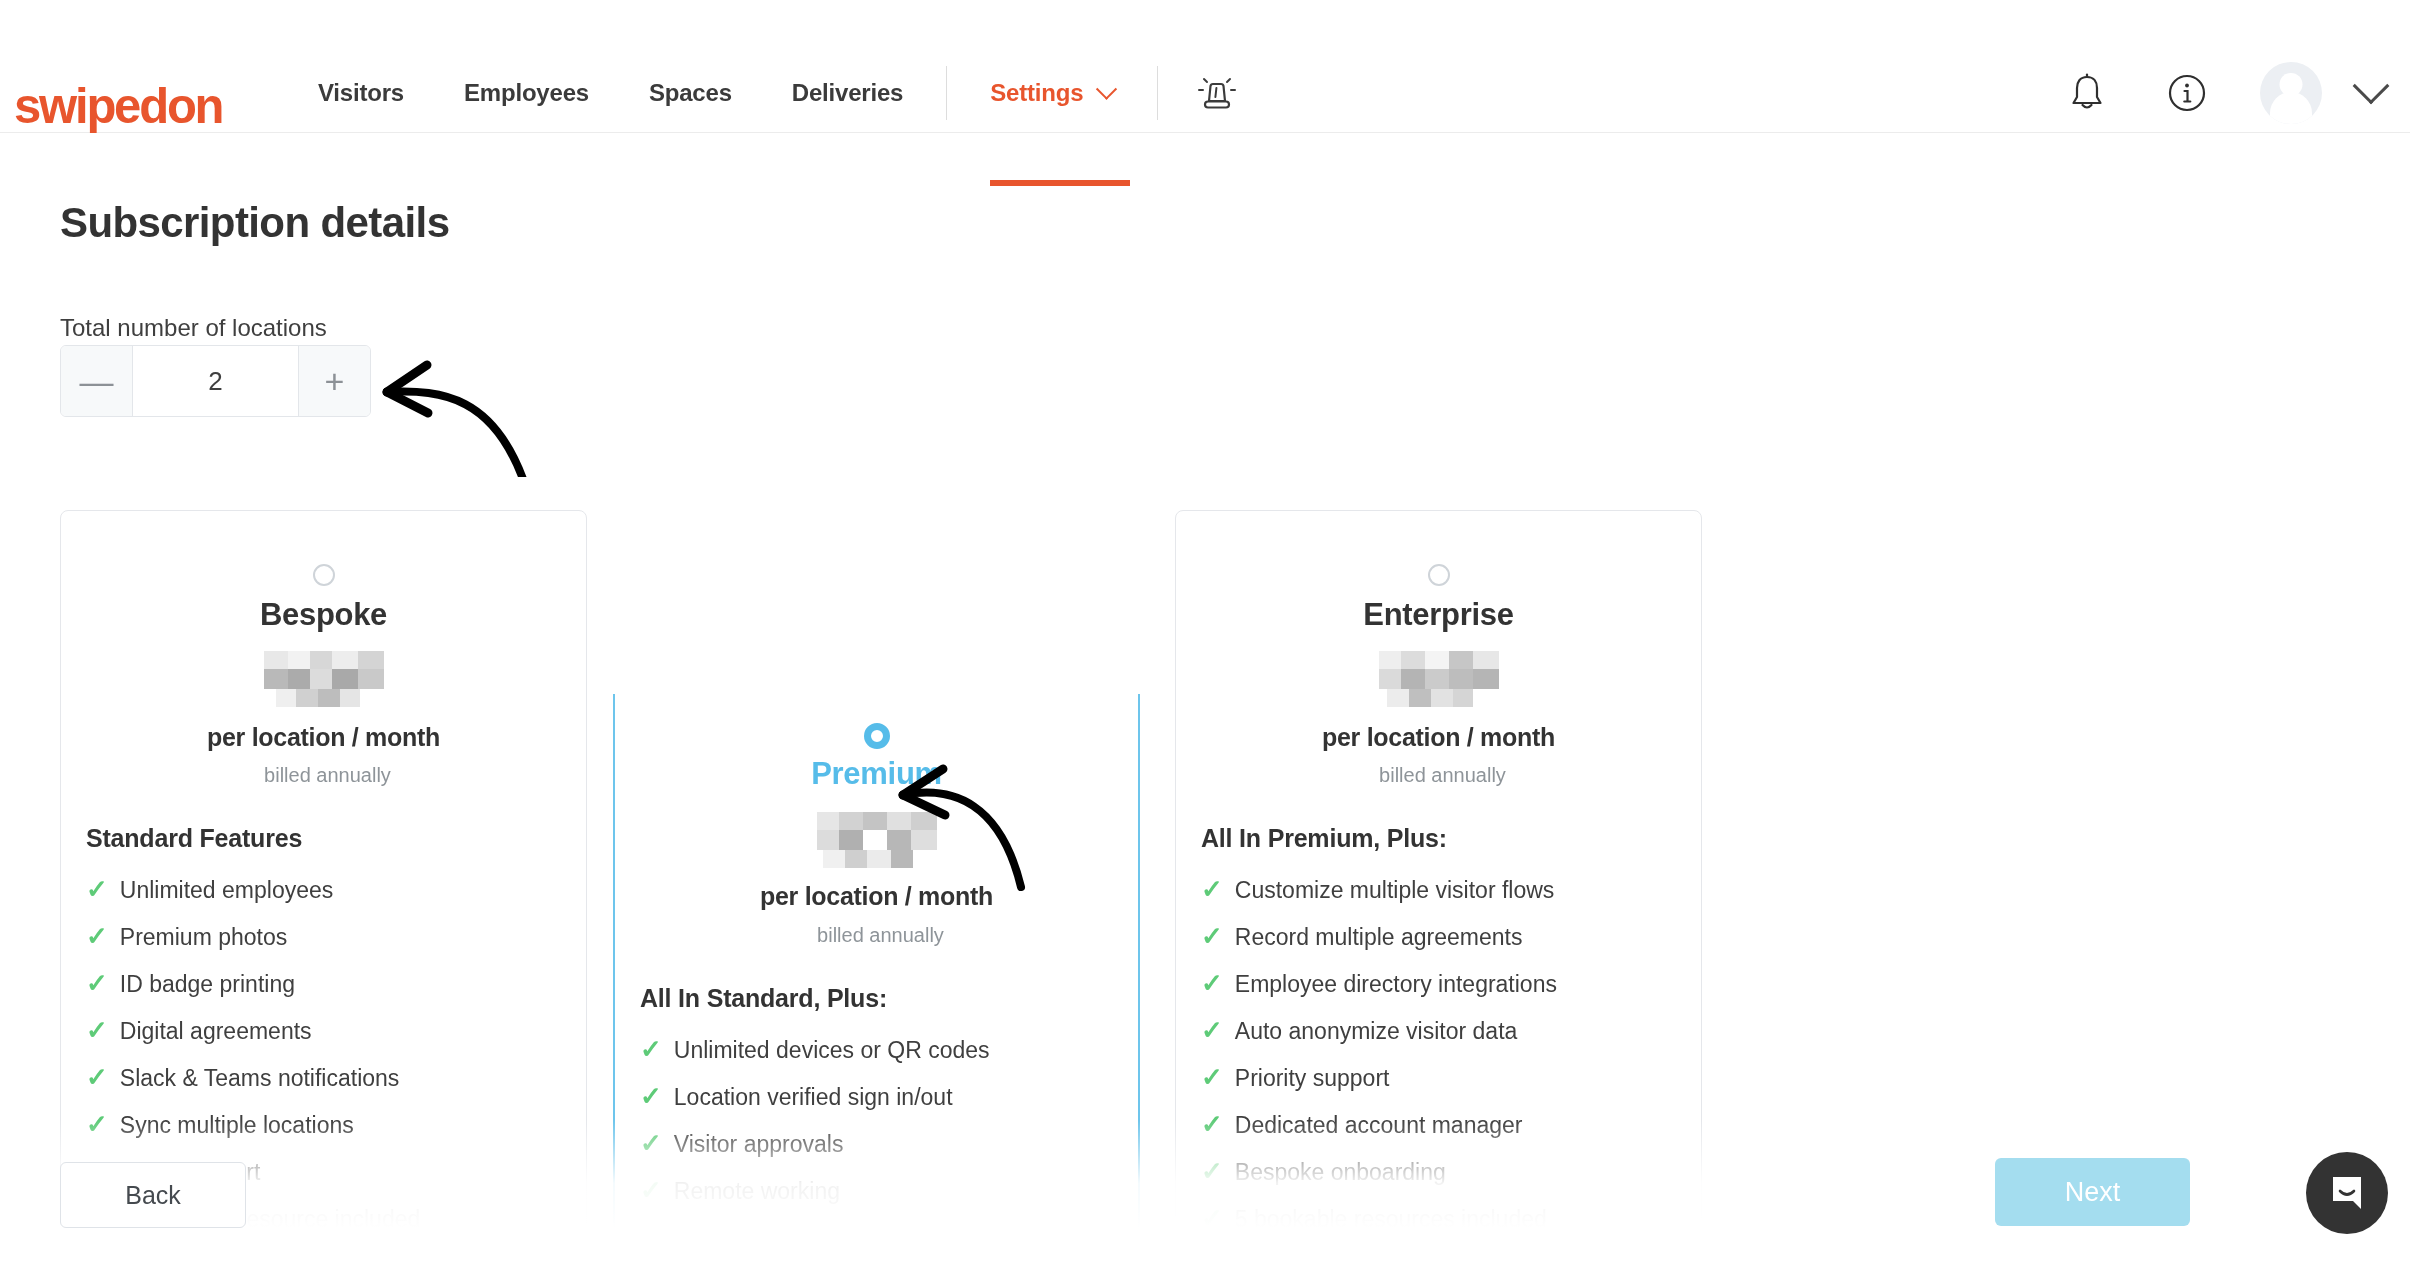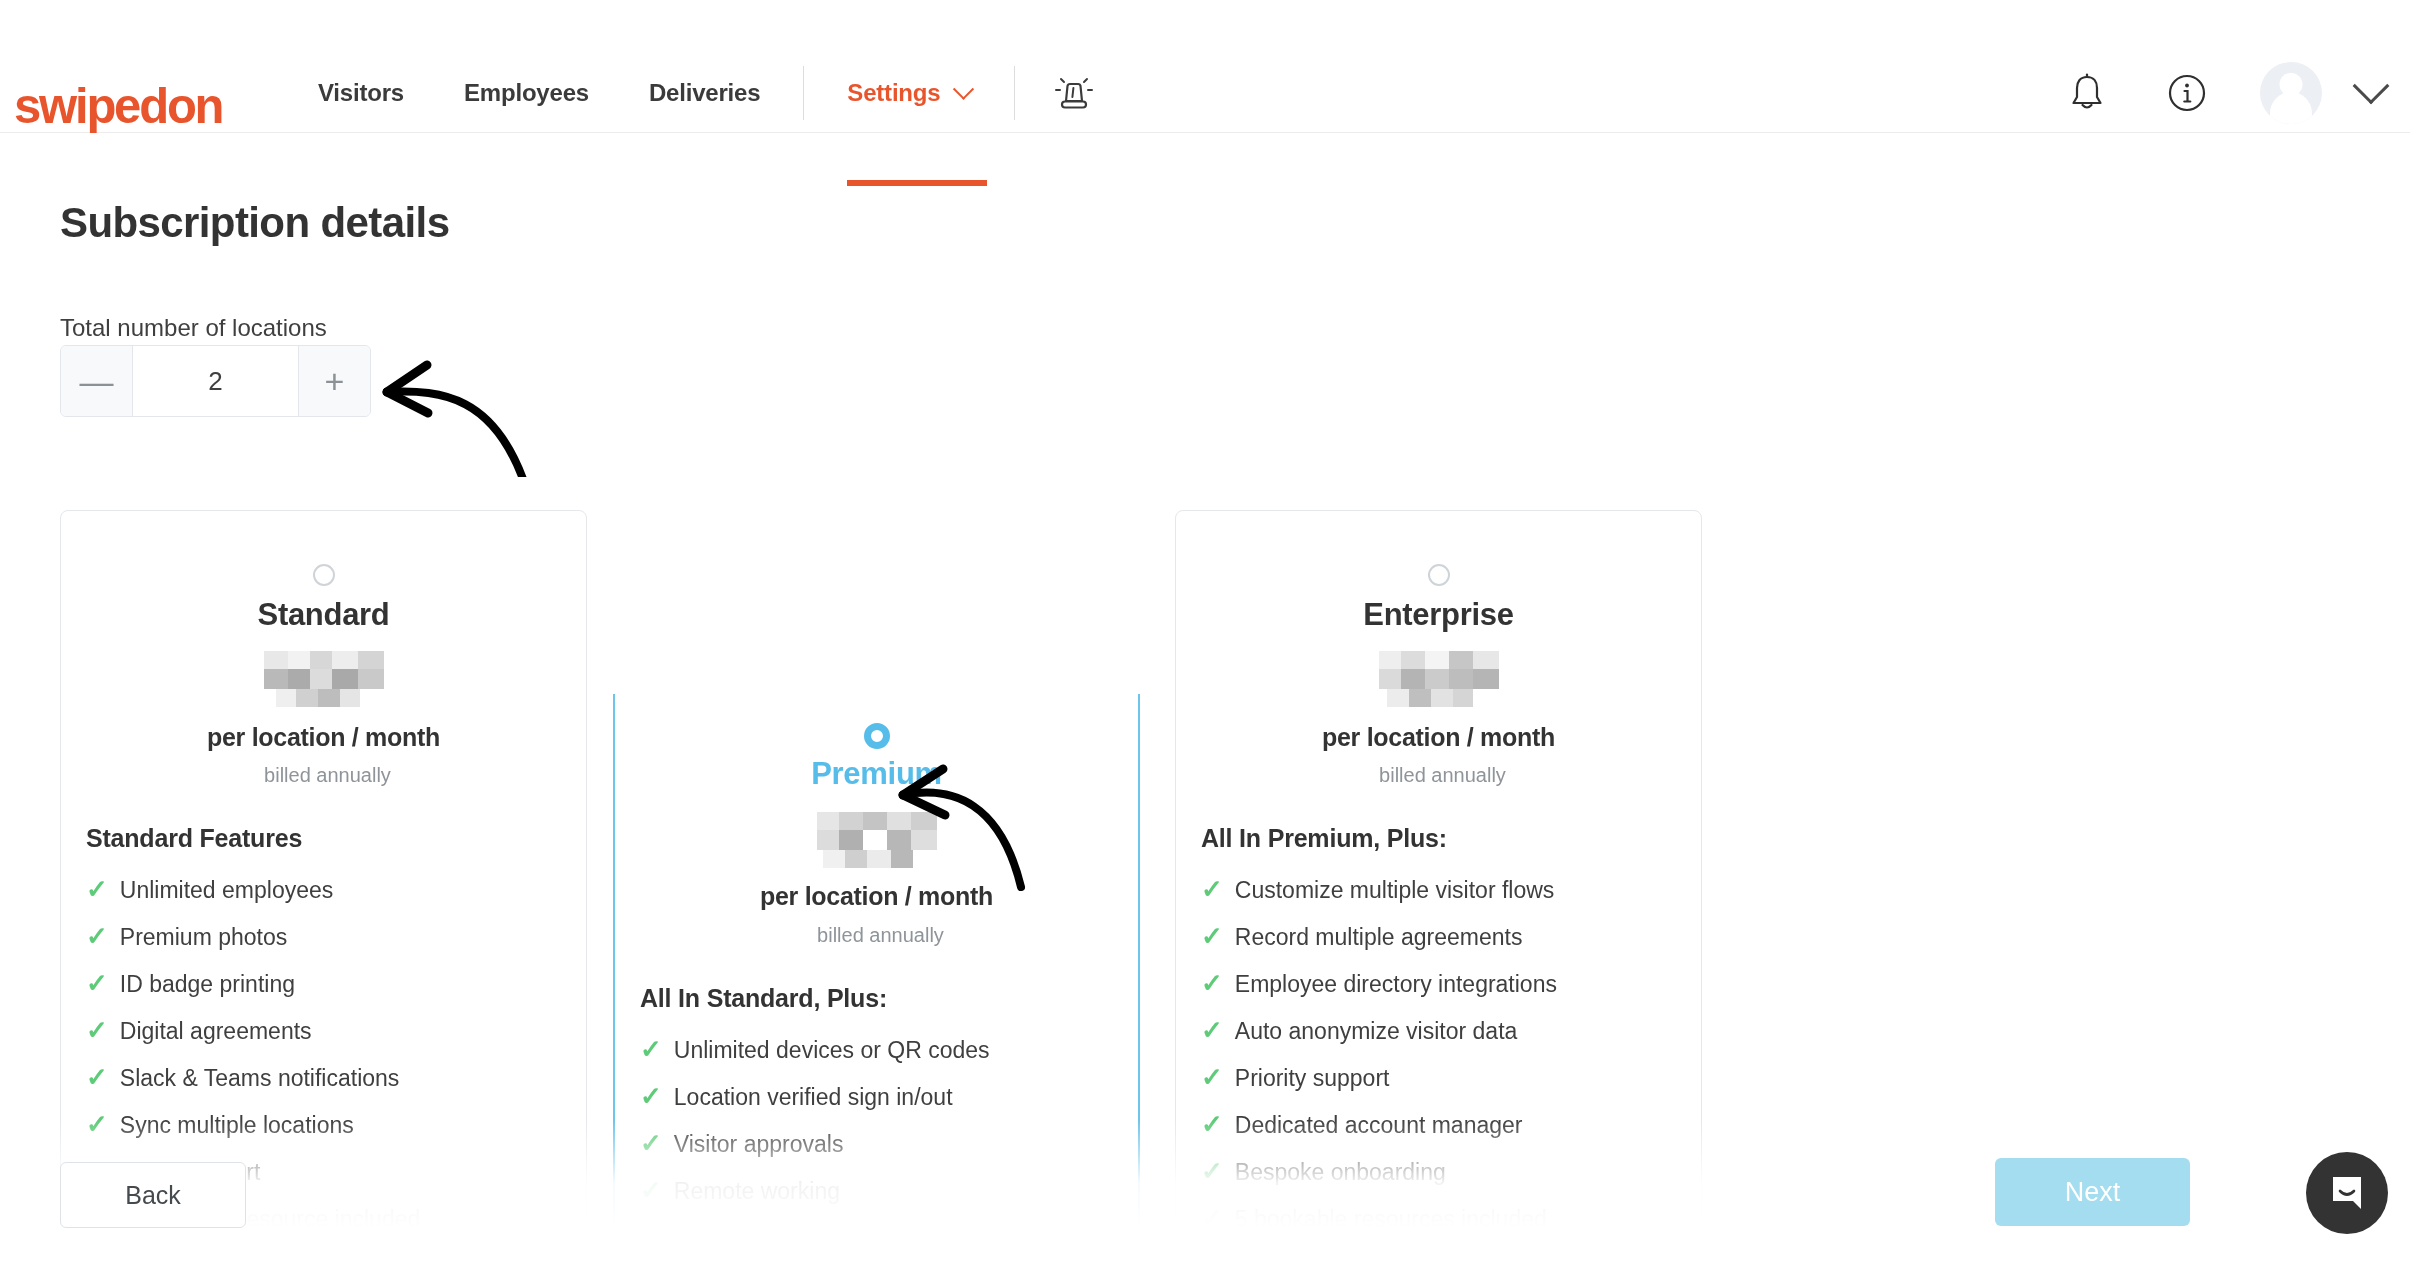--- a/index.html
+++ b/index.html
@@ -230,20 +230,23 @@
   <div id="brand-logo">swipedon</div>
 
   <nav id="main-nav">
     <div class="nav-item first">
       <span>Visitors</span>
     </div>
     <div class="nav-item">
       <span>Employees</span>
     </div>
     <div class="nav-item">
+      <span>Spaces</span>
+    </div>
+    <div class="nav-item">
       <span>Deliveries</span>
     </div>
 
     <div class="nav-sep"></div>
 
     <div class="nav-item active">
       <span>Settings</span>
       <span class="chev-sm"></span>
     </div>
 
@@ -300,21 +303,21 @@
   <svg class="annot" style="left:375px; top:140px;" width="220" height="150" viewBox="0 0 220 150">
     <path d="M12 65 C70 62, 118 72, 148 152" fill="none" stroke="#000000" stroke-width="8" stroke-linecap="round"></path>
     <path d="M12 65 L52 38" fill="none" stroke="#000000" stroke-width="9" stroke-linecap="round"></path>
     <path d="M12 65 L53 86" fill="none" stroke="#000000" stroke-width="9" stroke-linecap="round"></path>
   </svg>
 
   <div id="cards">
 
     <div class="card standard">
       <div class="radio-dot"></div>
-      <div class="plan-name">Standard</div>
+      <div class="plan-name">Bespoke</div>
       <div class="price-blur">
         <span style="left:0;top:0;width:24px;height:18px;background:#e8e8e8"></span>
         <span style="left:24px;top:0;width:22px;height:18px;background:#f2f2f2"></span>
         <span style="left:46px;top:0;width:22px;height:18px;background:#d7d7d7"></span>
         <span style="left:68px;top:0;width:26px;height:18px;background:#ededed"></span>
         <span style="left:94px;top:0;width:26px;height:18px;background:#d4d4d4"></span>
         <span style="left:0;top:18px;width:24px;height:20px;background:#b9b9b9"></span>
         <span style="left:24px;top:18px;width:22px;height:20px;background:#ababab"></span>
         <span style="left:46px;top:18px;width:22px;height:20px;background:#dcdcdc"></span>
         <span style="left:68px;top:18px;width:26px;height:20px;background:#a9a9a9"></span>

